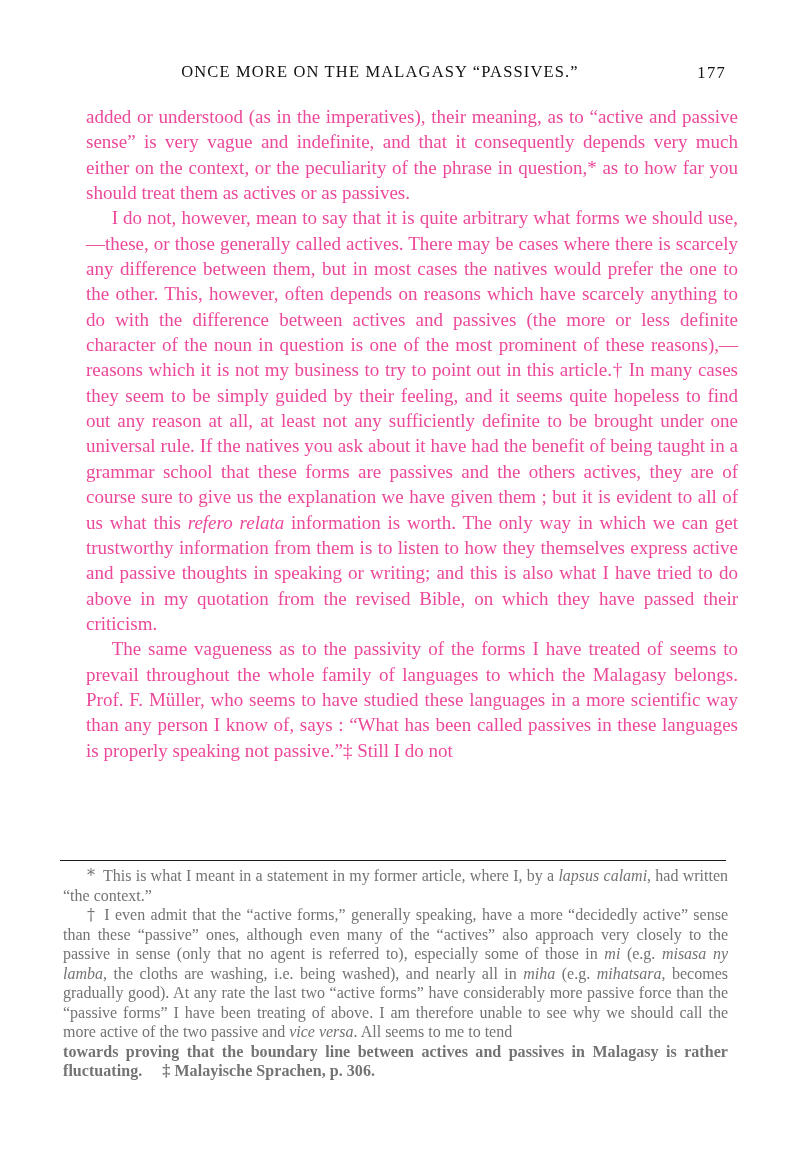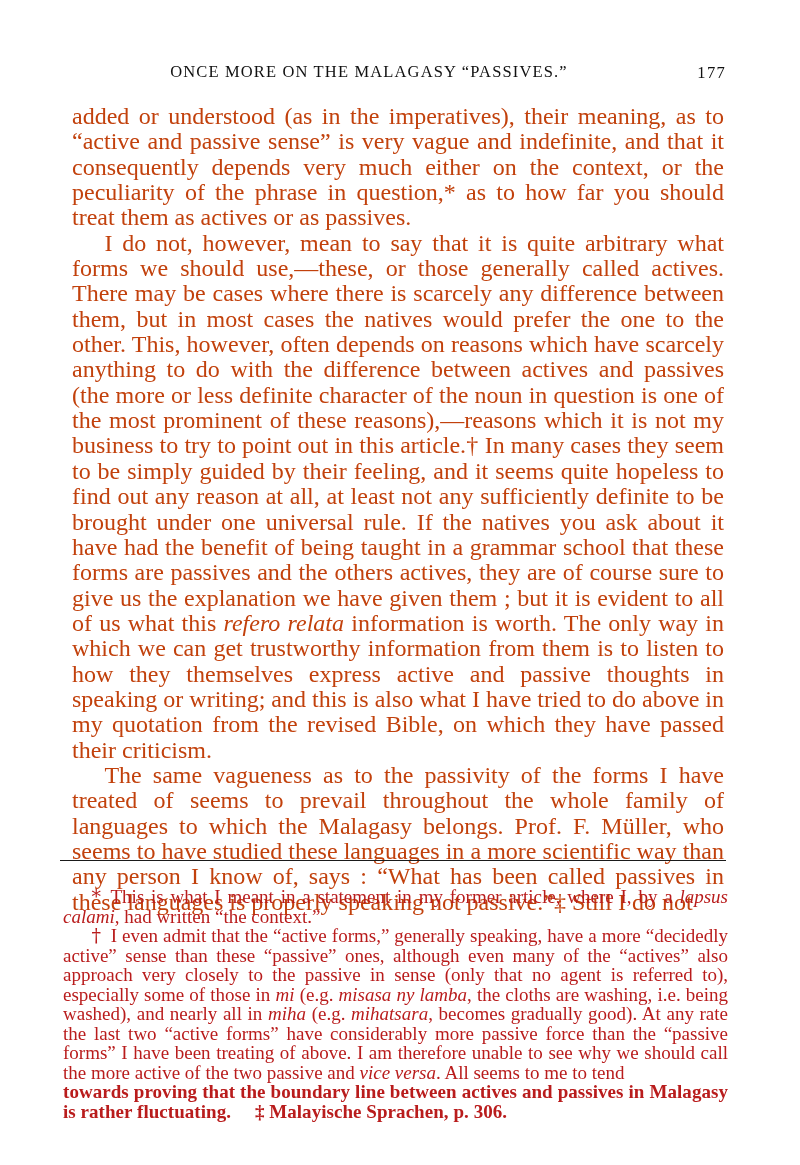--- a/index.html
+++ b/index.html
@@ -27,49 +27,49 @@
   
   .running-head {
     position: absolute;
     left: 74px;
     top: 62px;
     width: 652px;
     height: 26px;
   }
   .head-title {
     position: absolute;
-    left: 5px;
+    left: 16px;
     top: 0;
     width: 580px;
     text-align: center;
     font-size: 16.5px;
     letter-spacing: 1.15px;
     font-variant: small-caps;
     text-transform: uppercase;
     white-space: nowrap;
   }
   .head-folio {
     position: absolute;
     right: 0;
     top: 1px;
     font-size: 16.5px;
     letter-spacing: 1.3px;
   }
 
   
   .body-col {
     position: absolute;
-    left: 72px;
+    left: 86px;
     top: 104px;
     width: 652px;
-    font-size: 24px;
+    font-size: 19px;
     line-height: 25.35px;
     text-align: justify;
     text-justify: inter-word;
-    color: #c2410c;
+    color: #ec4899;
   }
   .body-col p {
     margin: 0;
   }
   .body-col p.indent {
     text-indent: 1.35em;
   }
   .body-col i, .fn i {
   }
 
@@ -82,26 +82,25 @@
     height: 0;
     border-top: 1.6px solid #1a1a1a;
   }
 
   
   .fn-block {
     position: absolute;
     left: 63px;
     top: 866px;
     width: 665px;
-    font-size: 19px;
+    font-size: 16px;
     line-height: 19.55px;
     text-align: justify;
     text-justify: inter-word;
-    color: #b91c1c;
-    margin-top: 21px;
+    color: #737373;
   }
   .fn {
     margin: 0;
   }
   .fn.marked {
     text-indent: 1.5em;
   }
   .fn.heavy {
     font-weight: 600;
     letter-spacing: 0.05px;

